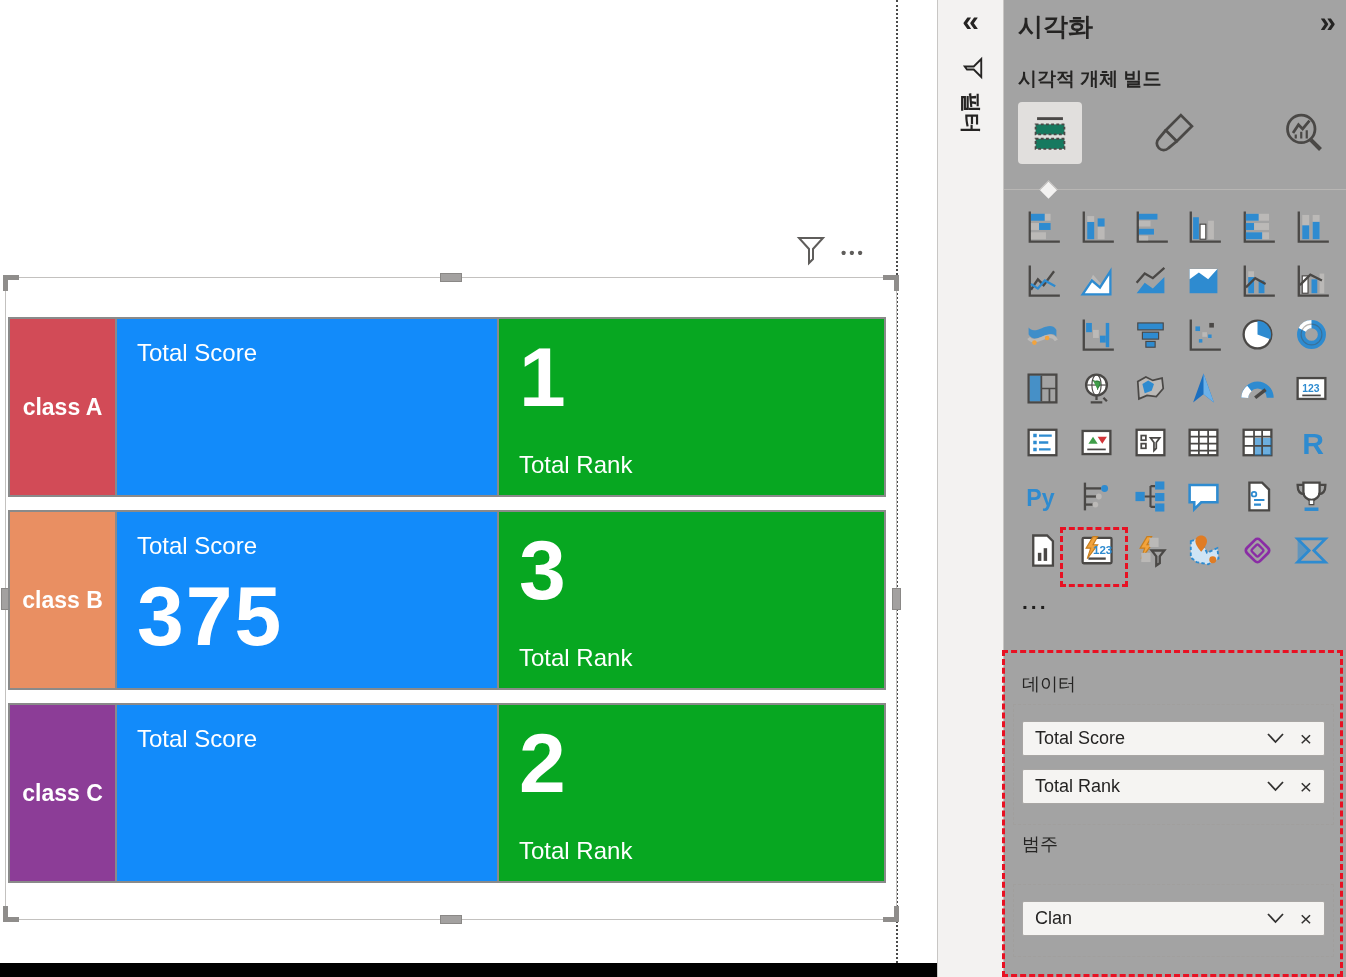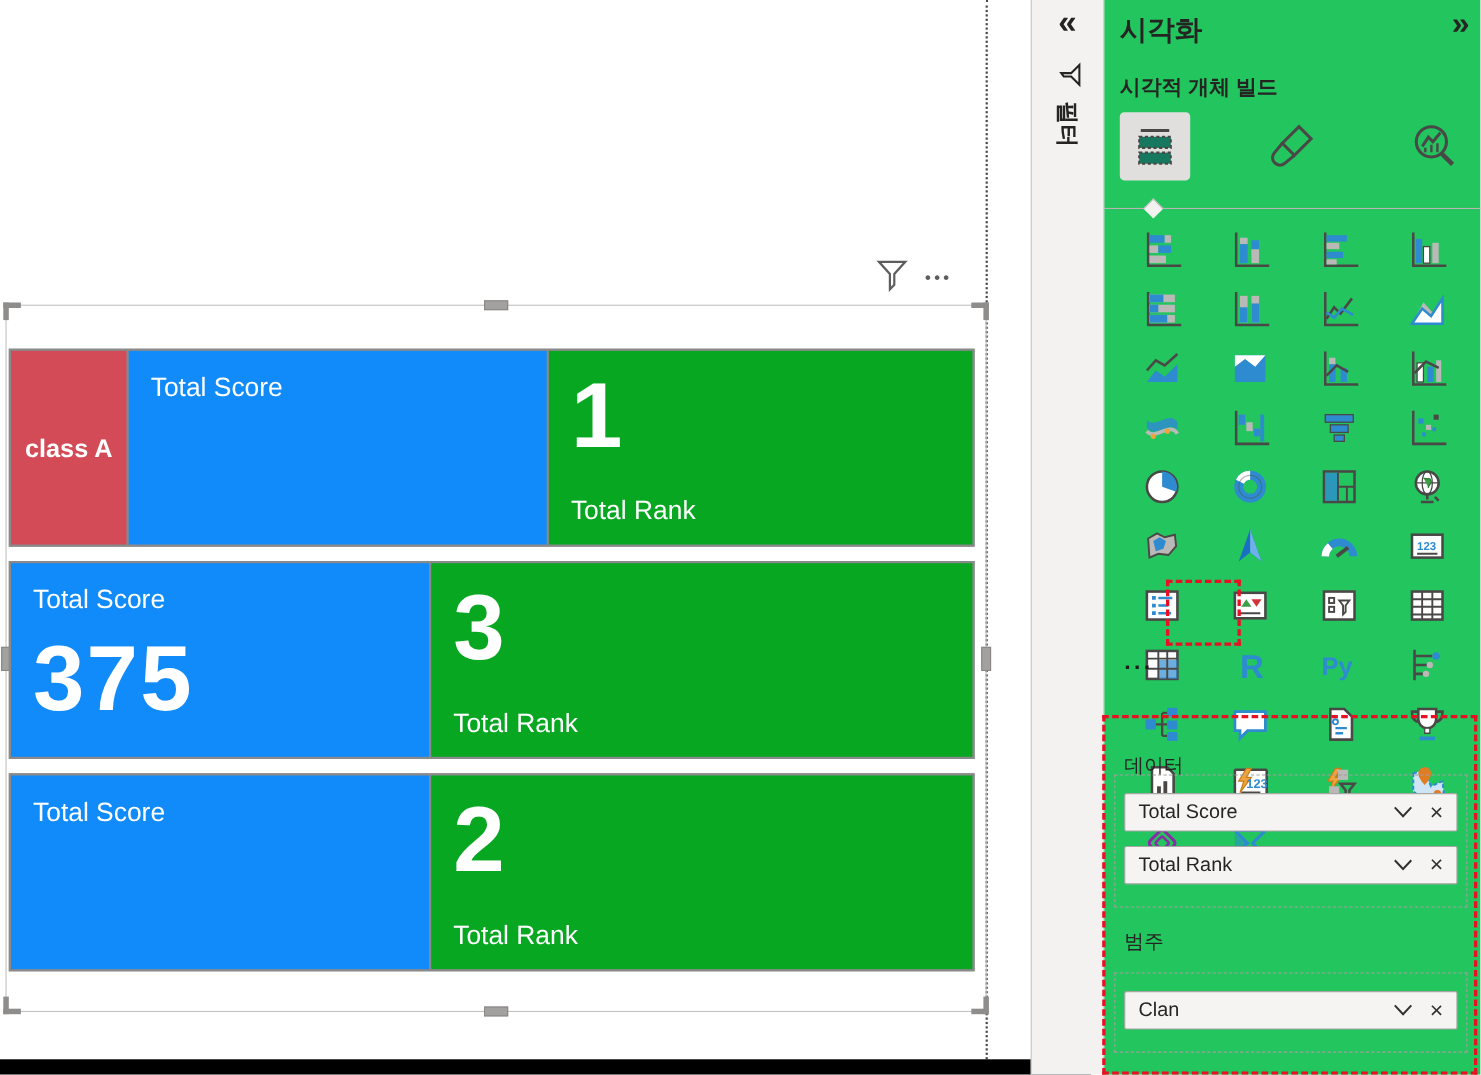--- a/index.html
+++ b/index.html
@@ -44,43 +44,43 @@
   
   #filters-strip { position:absolute; left:937px; top:0; width:67px; height:977px;
                    background:#f3f2f1; border-left:1px solid #c8c6c4; border-right:1px solid #c8c6c4; }
   #filters-collapse { position:absolute; top:4px; left:0; width:100%; text-align:center;
                       font-size:30px; font-weight:bold; color:#252423; cursor:pointer; }
   #filters-rot { position:absolute; left:-27px; top:100px; width:120px; height:32px;
                  display:flex; align-items:center; gap:12px; transform:rotate(90deg); }
   #filters-rot .flabel { font-size:21px; font-weight:bold; color:#252423; }
 
   
-  #viz-panel { position:absolute; left:1004px; top:0; width:342px; height:977px; background:#22c55e; }
+  #viz-panel { position:absolute; left:1004px; top:0; width:342px; height:977px; background:#a3a3a3; }
   #viz-title { position:absolute; left:14px; top:10px; font-size:25px; font-weight:bold; }
   #viz-expand { position:absolute; right:10px; top:6px; font-size:29px; font-weight:bold; cursor:pointer; }
   #build-label { position:absolute; left:14px; top:66px; font-size:19px; font-weight:bold; }
   .tab { position:absolute; width:64px; height:62px; display:flex; align-items:center;
          justify-content:center; cursor:pointer; border-radius:4px; }
   #tab-build { left:14px; top:102px; background:#e1dfdd; }
   #tab-format { left:138px; top:102px; }
   #tab-analytics { left:268px; top:102px; }
   #tabs-divider { position:absolute; left:0; top:189px; width:342px; height:1px; background:#b8b6b4; }
   #tabs-notch { position:absolute; left:38px; top:183px; width:13px; height:13px; background:#f3f2f1;
                 transform:rotate(45deg); border-left:1px solid #b8b6b4; border-top:1px solid #b8b6b4; }
   #gallery { position:absolute; left:12px; top:206px; width:322px; display:grid;
-             grid-template-columns:repeat(4,1fr); row-gap:13px; }
+             grid-template-columns:repeat(6,1fr); row-gap:13px; }
   .gicon { width:41px; height:41px; display:flex; align-items:center; justify-content:center;
            cursor:pointer; justify-self:center; }
   #icon-highlight { position:absolute; left:56px; top:527px; width:68px; height:60px;
                     border:3px dashed #e81123; pointer-events:none; }
   #more-icons { position:absolute; left:18px; top:590px; font-size:21px; font-weight:bold;
                 letter-spacing:3px; color:#1f1e1d; cursor:pointer; }
   #wells-highlight { position:absolute; left:-2px; top:650px; width:341px; height:327px;
                      border:3px dashed #e81123; pointer-events:none; }
-  .well-label { position:absolute; left:18px; font-size:18px; color:#252423;margin-top:12px; }
+  .well-label { position:absolute; left:18px; font-size:18px; color:#252423; }
   .drop-zone { position:absolute; left:9px; width:321px; border:1px dashed #a19f9d;
                padding:16px 8px 20px 8px; display:flex; flex-direction:column; gap:13px; }
   .pill { height:35px; background:#f5f4f2; border:1px solid #a8a6a4; border-radius:2px;
           display:flex; align-items:center; padding:0 12px; font-size:18px; cursor:pointer; }
   .pill .pname { flex:1 1 auto; }
   .pill .chev { margin-right:16px; display:flex; align-items:center; cursor:pointer; }
   .pill .rem { font-size:21px; color:#323130; cursor:pointer; line-height:1; }
 </style>
 </head>
 <body>
@@ -116,30 +116,36 @@
       </div>
       <div class="score-block" style="background: rgb(18, 139, 250);">
         <span class="score-label">Total Score</span>
       </div>
       <div class="rank-block" style="background: rgb(7, 167, 33);">
         <span class="rank-value">1</span>
         <span class="rank-label">Total Rank</span>
       </div>
     </div>
     <div class="card-row">
+      <div class="cat-block" style="background: rgb(233, 143, 98);">
+        <span>class B</span>
+      </div>
       <div class="score-block" style="background: rgb(18, 139, 250);">
         <span class="score-label">Total Score</span>
         <span class="score-value">375</span>
       </div>
       <div class="rank-block" style="background: rgb(7, 167, 33);">
         <span class="rank-value">3</span>
         <span class="rank-label">Total Rank</span>
       </div>
     </div>
     <div class="card-row">
+      <div class="cat-block" style="background: rgb(140, 61, 151);">
+        <span>class C</span>
+      </div>
       <div class="score-block" style="background: rgb(18, 139, 250);">
         <span class="score-label">Total Score</span>
       </div>
       <div class="rank-block" style="background: rgb(7, 167, 33);">
         <span class="rank-value">2</span>
         <span class="rank-label">Total Rank</span>
       </div>
     </div>
   </div>
 

